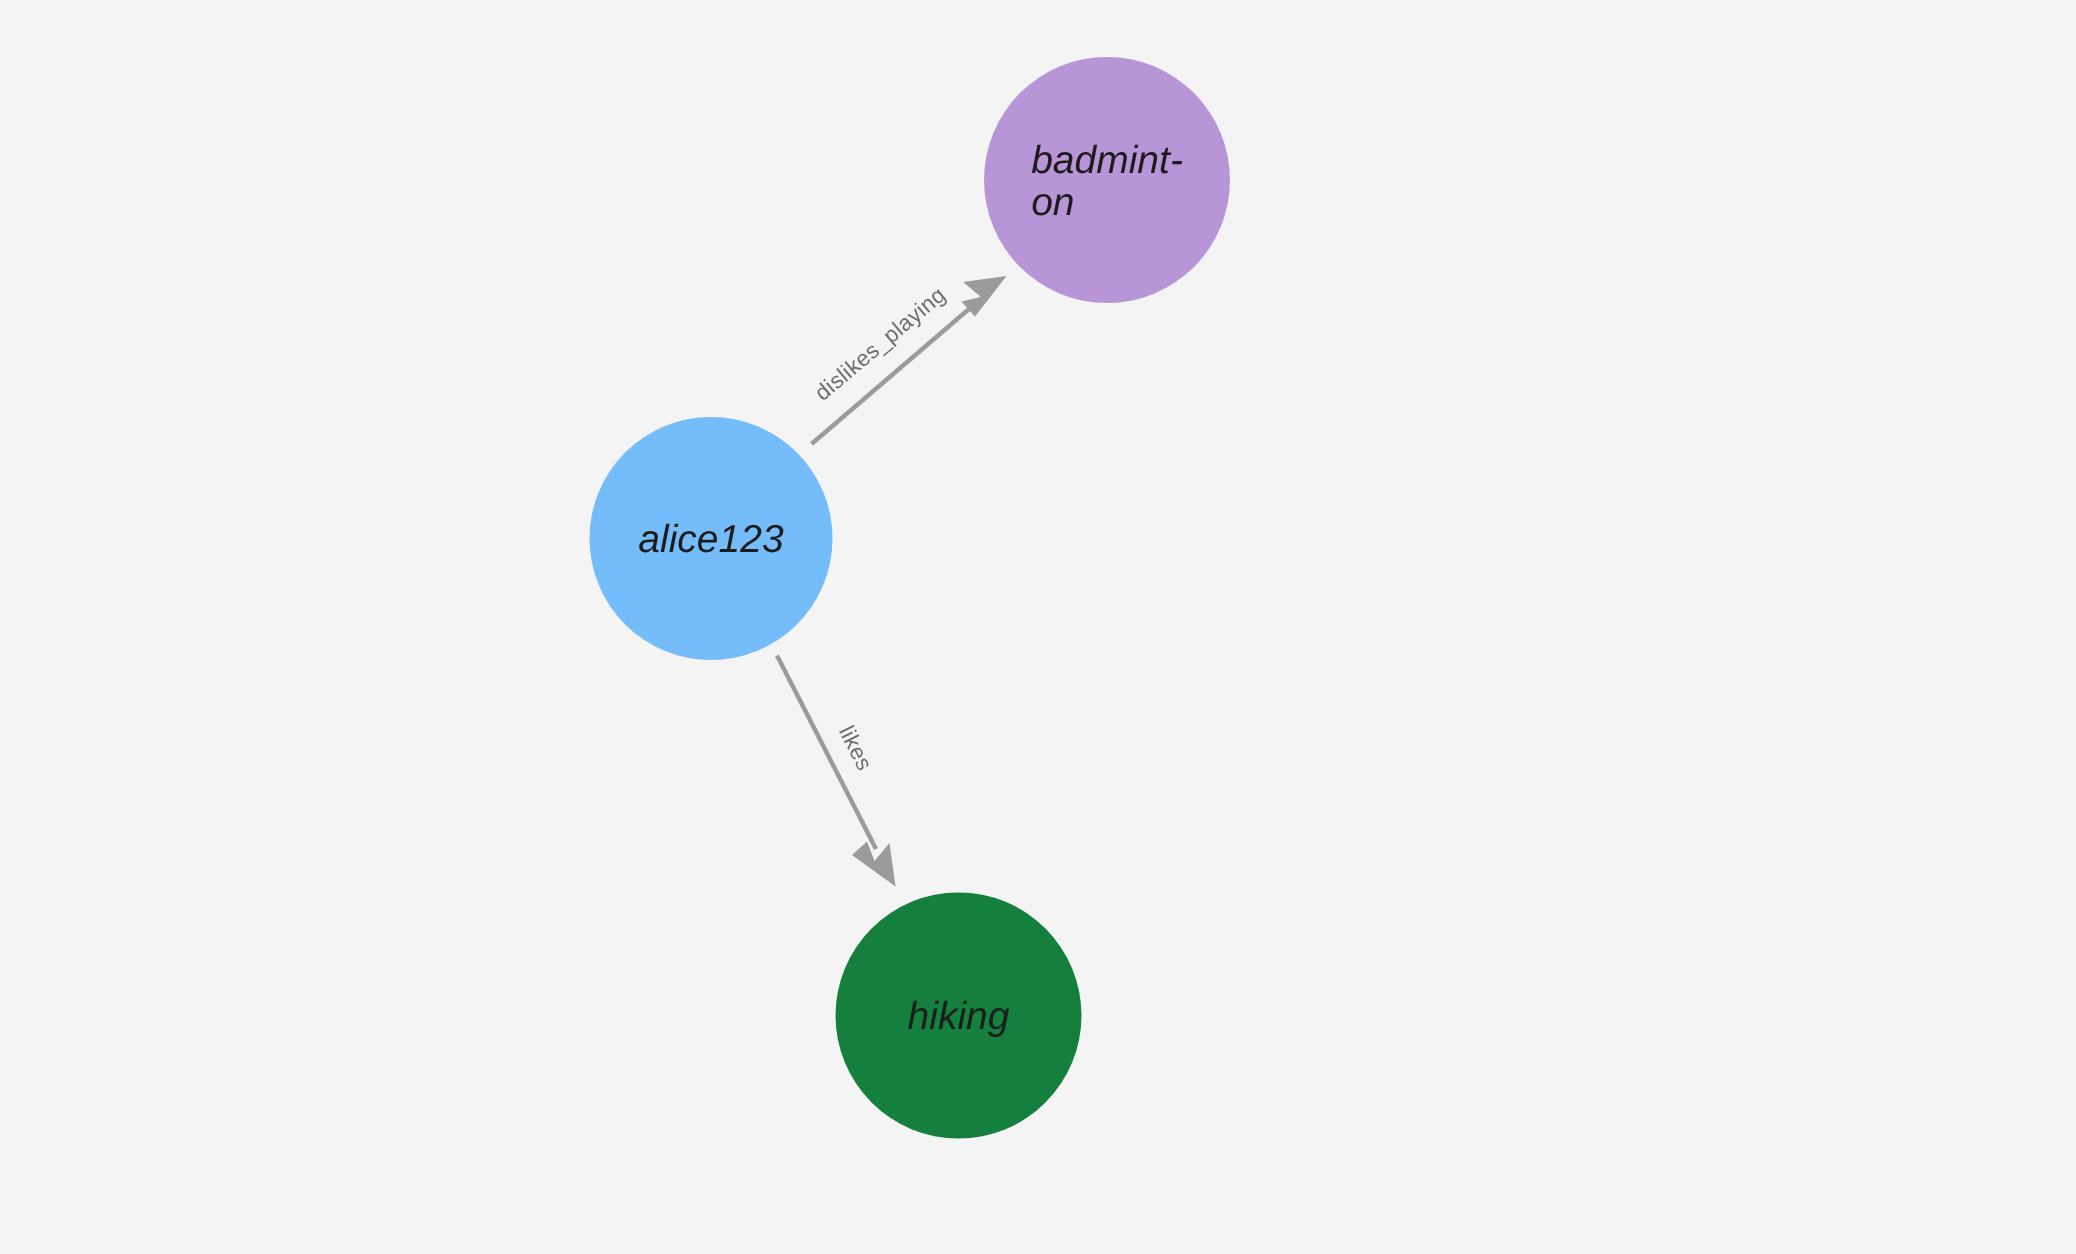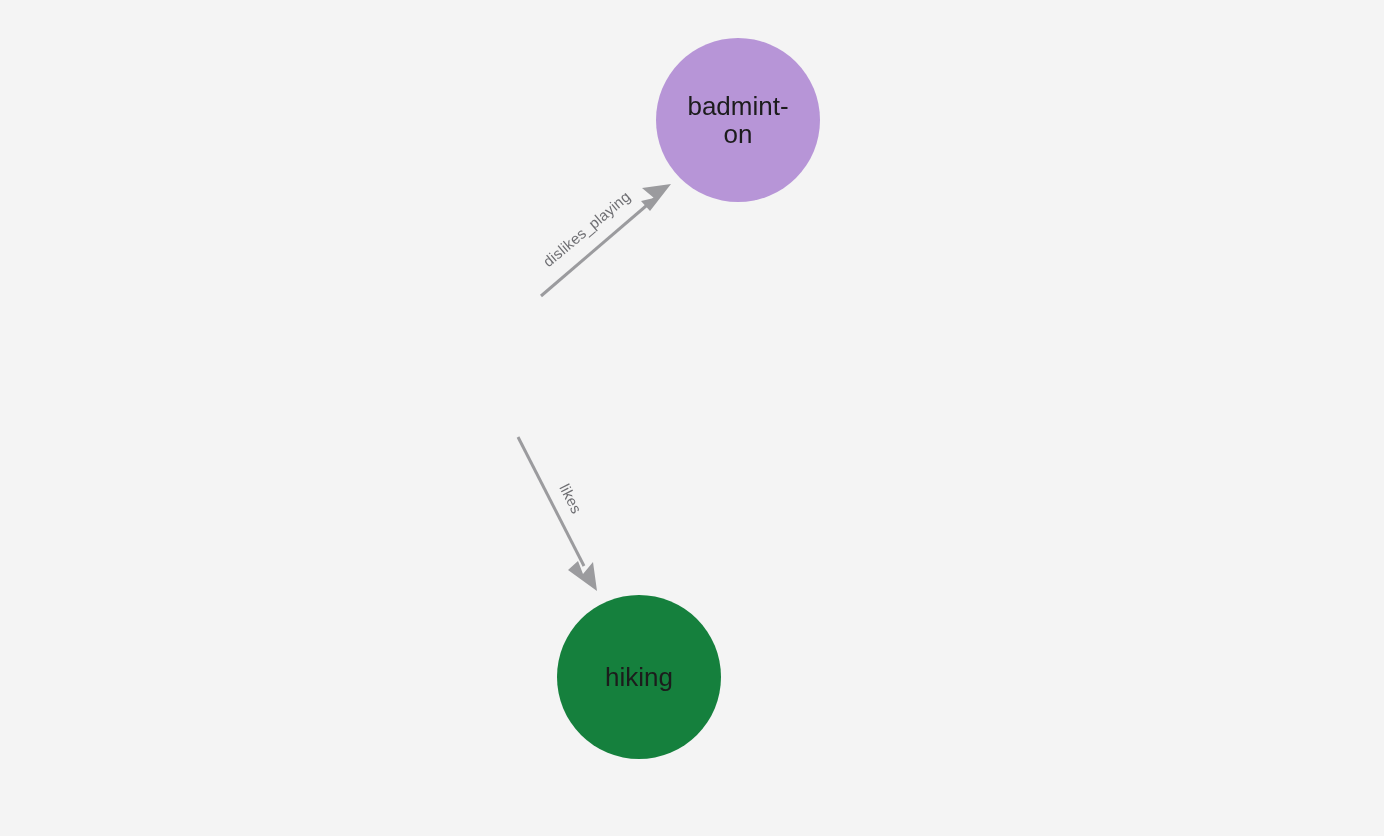--- a/index.html
+++ b/index.html
@@ -40,22 +40,23 @@
     font-size: 15px;
     fill: #6e6e72;
     letter-spacing: 0.2px;
   }
   .node {
     position: absolute;
     border-radius: 50%;
     display: flex;
     align-items: center;
     justify-content: center;
-    text-align: center;
+    text-align: left;
     box-sizing: border-box;
+    font-style: italic;
   }
   .node-label {
     font-family: "Liberation Sans", sans-serif;
     font-size: 26px;
     line-height: 28px;
     color: #1c1c1c;
     white-space: pre-line;
     user-select: none;
   }
 </style>
@@ -77,18 +78,21 @@
       <polygon class="edge-head" points="597,591 593,562 583,574 578,561 568,570"></polygon>
       <text class="edge-label" x="566" y="501" transform="rotate(63 566 501)" text-anchor="middle">likes</text>
     </g>
   </svg>
 
   <div class="node" style="left:656px; top:38px; width:164px; height:164px; background:#b795d7;">
     <span class="node-label">badmint-
 on</span>
   </div>
 
+  <div class="node" style="left:393px; top:278px; width:162px; height:162px; background:#74bcfa;">
+    <span class="node-label">alice123</span>
+  </div>
 
   <div class="node" style="left:557px; top:595px; width:164px; height:164px; background:#15803d;">
     <span class="node-label">hiking</span>
   </div>
 
 </div>
 
 </body></html>

